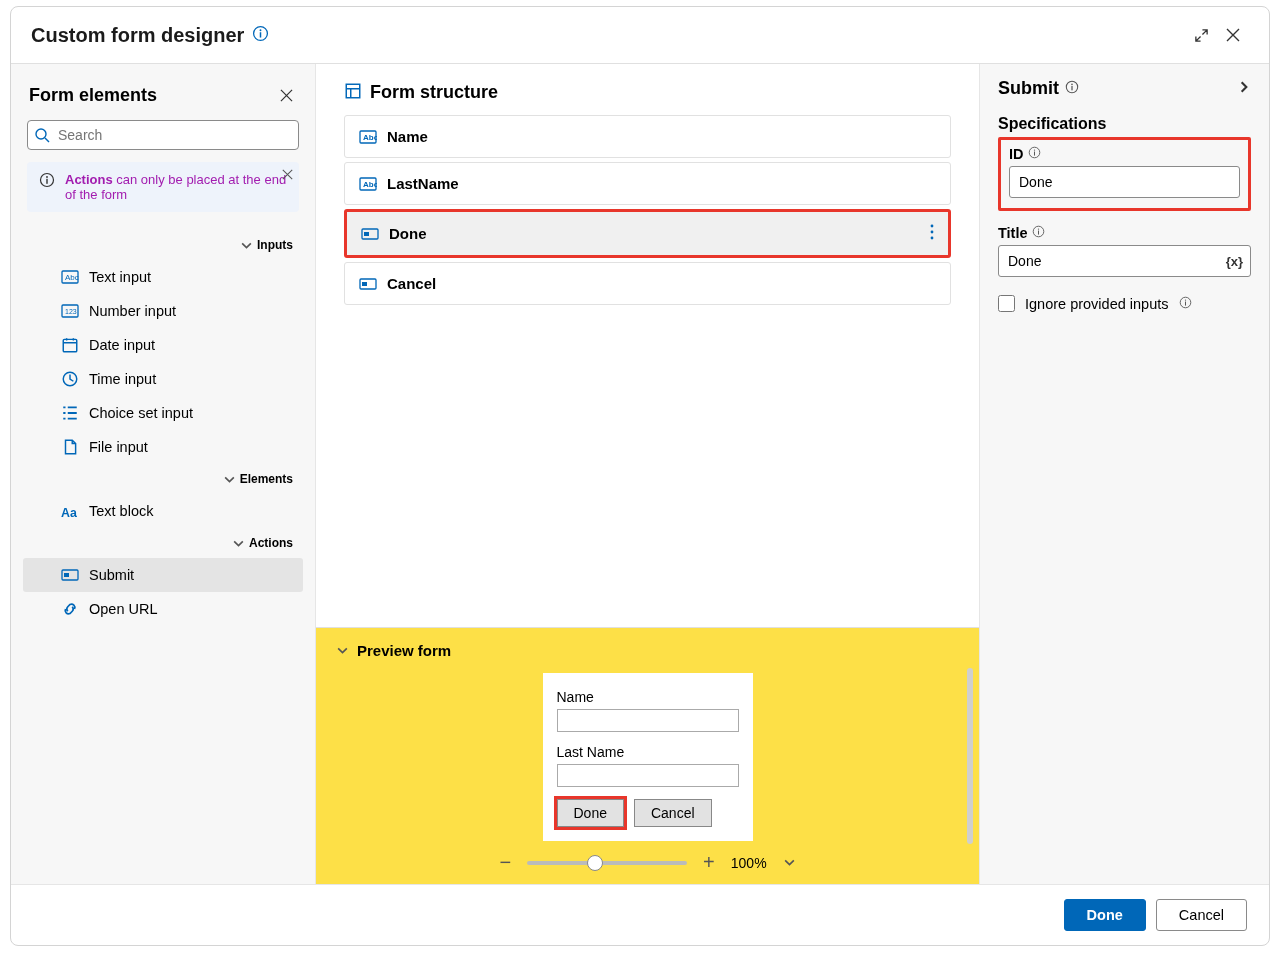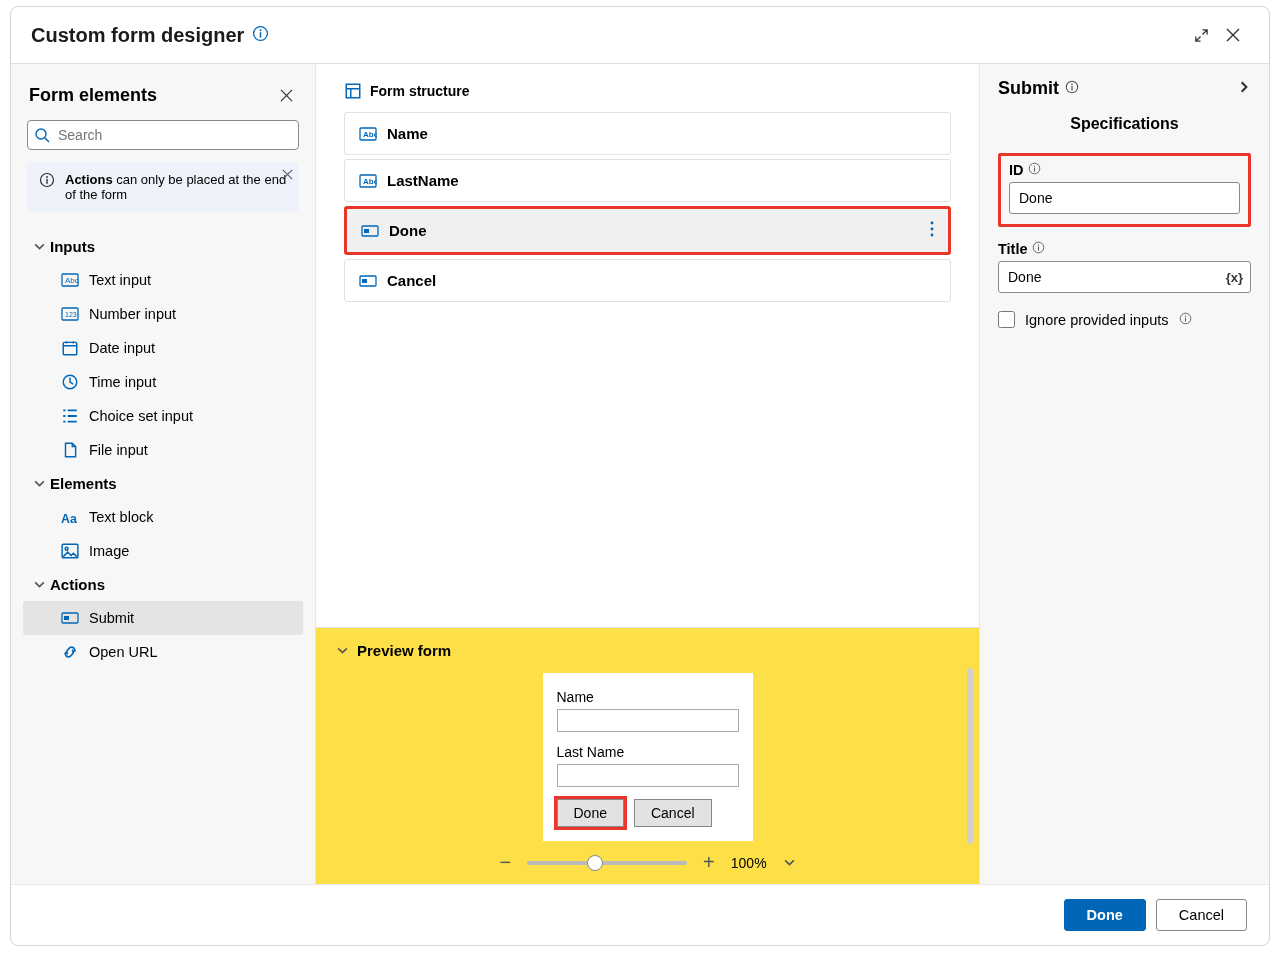--- a/index.html
+++ b/index.html
@@ -20,32 +20,32 @@
 .center { flex: 1; display: flex; flex-direction: column; min-width: 0; }
 .props { width: 290px; background: #f7f7f7; border-left: 1px solid #e6e6e6; padding: 14px 18px; }
 
 
 .sidehdr { display: flex; align-items: flex-end; padding: 4px 6px 14px 6px; }
 .sidehdr h2 { font-size: 18px; font-weight: 600; }
 .sidehdr .spacer { flex: 1; }
 .searchbox { display: flex; align-items: center; border: 1px solid #8a8a8a; border-radius: 4px; background: #fff; padding: 6px 6px; margin: 0 4px 12px 4px; }
 .searchbox svg { color: #0067b8; margin-right: 8px; }
 .searchbox input { border: none; outline: none; font-size: 14px; flex: 1; background: transparent; }
-.notice { background: #eef3fb; border-radius: 4px; padding: 10px 12px; display: flex; gap: 10px; margin: 0 4px 18px 4px; position: relative; font-size: 13px; color: #000000; }
+.notice { background: #eef3fb; border-radius: 4px; padding: 10px 12px; display: flex; gap: 10px; margin: 0 4px 18px 4px; position: relative; font-size: 13px; color: #a21caf; }
 .notice .close { position: absolute; top: 6px; right: 6px; cursor: pointer; color: #555; }
 
-.group-hdr { display: flex; align-items: center; gap: 4px; padding: 8px 10px; font-weight: 600; font-size: 15px; cursor: pointer; }
+.group-hdr { display: flex; align-items: center; gap: 4px; padding: 8px 10px; font-weight: 600; font-size: 12px; cursor: pointer; justify-content: flex-end; }
 .group-hdr svg { color: #555; }
 .item { display: flex; align-items: center; gap: 10px; padding: 8px 10px 8px 38px; font-size: 14.5px; cursor: pointer; border-radius: 3px; }
 .item.selected { background: #e4e4e4; }
 .item svg, .item .ico { color: #0067b8; width: 18px; height: 18px; }
 
 
 .structure { padding: 18px 28px 0 28px; flex: 1; min-height: 0; }
-.sec-hdr { display: flex; align-items: center; gap: 8px; font-weight: 600; font-size: 14px; margin-bottom: 12px; }
+.sec-hdr { display: flex; align-items: flex-start; gap: 8px; font-weight: 600; font-size: 18px; margin-bottom: 12px; }
 .sec-hdr svg { color: #0067b8; }
 .formrow { display: flex; align-items: center; gap: 10px; border: 1px solid #e1e1e1; background: #fff; border-radius: 3px; padding: 12px 14px; margin-bottom: 4px; font-size: 15px; font-weight: 600; }
 .formrow svg { color: #0067b8; }
 .formrow.sel { border: 3px solid #e8362b; background: #f0f0f0; position: relative; }
 .formrow .more { margin-left: auto; color: #555; cursor: pointer; }
 
 
 .preview { background: #fde047; border-top: 1px solid #e0e0e0; padding: 14px 20px 10px 20px; position: relative; }
 .preview-hdr { display: flex; align-items: center; gap: 8px; font-weight: 600; font-size: 15px; margin-bottom: 14px; }
 .preview-card { background: #fff; width: 210px; margin: 0 auto; padding: 16px 14px 14px 14px; }
@@ -70,21 +70,21 @@
 .textin-wrap .fx { position: absolute; right: 8px; top: 50%; transform: translateY(-50%); font-size: 13px; color: #333; font-weight: 600; cursor: pointer; }
 .chk { display: flex; align-items: center; gap: 10px; margin-top: 18px; font-size: 14.5px; }
 .chk input { width: 17px; height: 17px; }
 
 
 .footer { display: flex; justify-content: flex-end; gap: 10px; padding: 14px 22px; border-top: 1px solid #e6e6e6; }
 .btn { padding: 7px 22px; font-size: 14.5px; border-radius: 3px; cursor: pointer; }
 .btn.primary { background: #0067b8; color: #fff; border: 1px solid #0067b8; font-weight: 600; }
 .btn.secondary { background: #fff; border: 1px solid #8a8a8a; }
 
-.spec-hdr { font-size: 16px; font-weight: 600; margin-bottom: 20px; text-align: center; }
+.spec-hdr { font-size: 16px; font-weight: 600; margin-bottom: 4px; }
 </style>
 </head>
 <body>
 
 <div class="window">
 
   <div class="titlebar">
     <h1>Custom form designer</h1>
     <span class="info">
       <svg width="17" height="17" viewBox="0 0 16 16" fill="none">
@@ -196,28 +196,20 @@
             <path d="M2 4l4 4 4-4"></path>
           </svg>
         <span>Elements</span>
       </div>
       <div class="item">
           <svg viewBox="0 0 16 16" width="18" height="18" fill="currentColor">
             <text x="0" y="13" font-size="11" font-weight="600">Aa</text>
           </svg>
           <span>Text block</span>
         </div>
-      <div class="item">
-          <svg viewBox="0 0 16 14" width="18" height="16" fill="none" stroke="currentColor" stroke-width="1.3">
-            <rect x="1" y="1" width="14" height="12" rx="1"></rect>
-            <circle cx="5" cy="5" r="1.3"></circle>
-            <path d="M2 12l4-4 3 3 2-2 3 3"></path>
-          </svg>
-          <span>Image</span>
-        </div>
 
       <div class="group-hdr">
         <svg width="13" height="13" viewBox="0 0 12 12" fill="none" stroke="currentColor" stroke-width="1.5">
             <path d="M2 4l4 4 4-4"></path>
           </svg>
         <span>Actions</span>
       </div>
       <div class="item selected">
           <svg viewBox="0 0 18 12" width="18" height="12" fill="none" stroke="currentColor" stroke-width="1.3">
             <rect x="1" y="1" width="16" height="10" rx="1"></rect>

